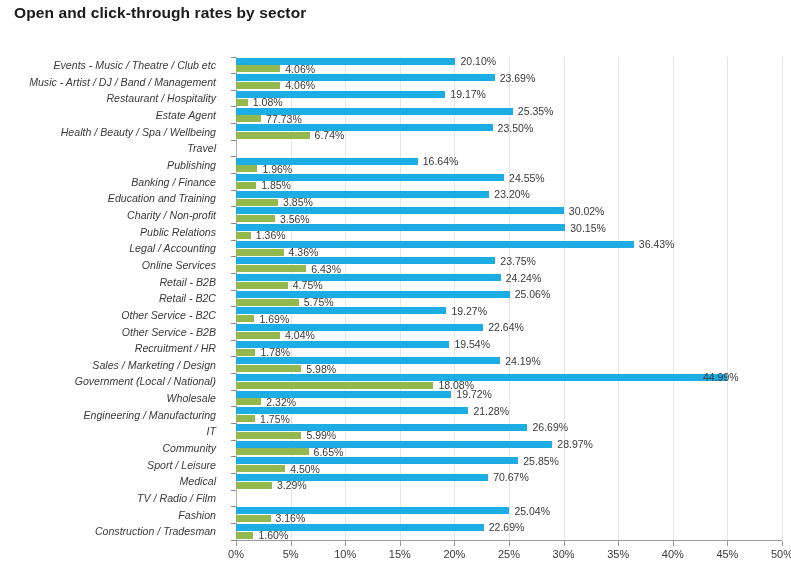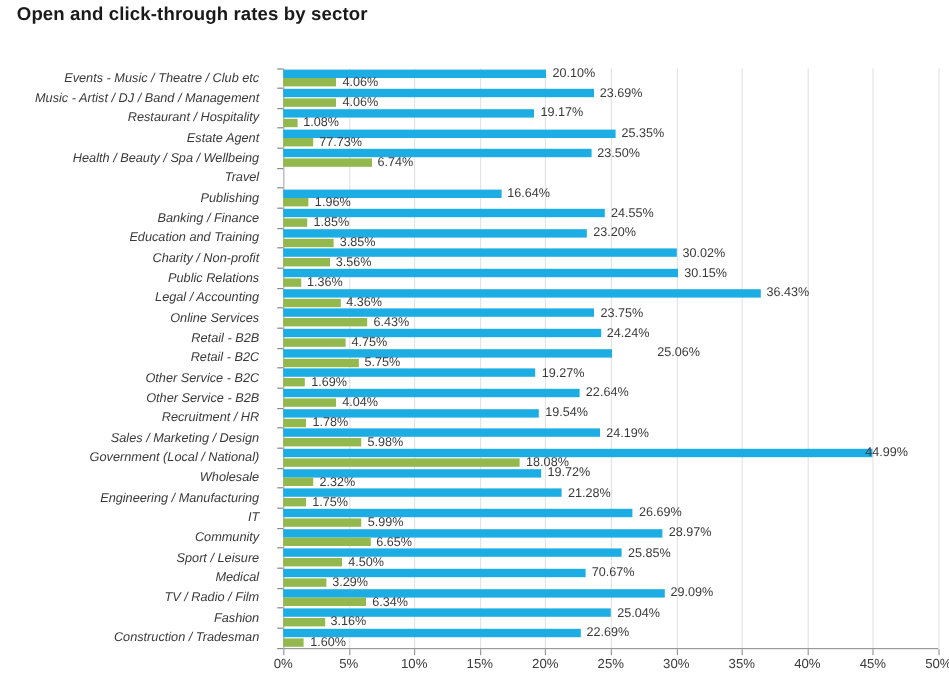--- a/index.html
+++ b/index.html
@@ -299,29 +299,29 @@
         <div class="val-label click" style="left: 75.2156px;">6.43%</div>
       </div>
       <div class="cat-row" style="top: 216.517px;">
         <div class="bar open" style="width: 264.701px; background: rgb(29, 173, 229);"></div>
         <div class="val-label open" style="left: 269.701px;">24.24%</div>
         <div class="bar click" style="width: 51.87px; background: rgb(147, 184, 77);"></div>
         <div class="val-label click" style="left: 56.87px;">4.75%</div>
       </div>
       <div class="cat-row" style="top: 233.172px;">
         <div class="bar open" style="width: 273.655px; background: rgb(29, 173, 229);"></div>
-        <div class="val-label open" style="left: 278.655px; margin-left: 33px;">25.06%</div>
+        <div class="val-label open" style="left: 278.655px;">25.06%</div>
         <div class="bar click" style="width: 62.79px; background: rgb(147, 184, 77);"></div>
         <div class="val-label click" style="left: 67.79px;">5.75%</div>
       </div>
       <div class="cat-row" style="top: 249.828px;">
         <div class="bar open" style="width: 210.428px; background: rgb(29, 173, 229);"></div>
         <div class="val-label open" style="left: 215.428px;">19.27%</div>
         <div class="bar click" style="width: 18.4548px; background: rgb(147, 184, 77);"></div>
-        <div class="val-label click" style="left: 23.4548px;">1.69%</div>
+        <div class="val-label click" style="left: 23.4548px; text-decoration: underline;">1.69%</div>
       </div>
       <div class="cat-row" style="top: 266.483px;">
         <div class="bar open" style="width: 247.229px; background: rgb(29, 173, 229);"></div>
         <div class="val-label open" style="left: 252.229px;">22.64%</div>
         <div class="bar click" style="width: 44.1168px; background: rgb(147, 184, 77);"></div>
         <div class="val-label click" style="left: 49.1168px;">4.04%</div>
       </div>
       <div class="cat-row" style="top: 283.138px;">
         <div class="bar open" style="width: 213.377px; background: rgb(29, 173, 229);"></div>
         <div class="val-label open" style="left: 218.377px;">19.54%</div>
@@ -329,21 +329,21 @@
         <div class="val-label click" style="left: 24.4376px;">1.78%</div>
       </div>
       <div class="cat-row" style="top: 299.793px;">
         <div class="bar open" style="width: 264.155px; background: rgb(29, 173, 229);"></div>
         <div class="val-label open" style="left: 269.155px;">24.19%</div>
         <div class="bar click" style="width: 65.3016px; background: rgb(147, 184, 77);"></div>
         <div class="val-label click" style="left: 70.3016px;">5.98%</div>
       </div>
       <div class="cat-row" style="top: 316.448px;">
         <div class="bar open" style="width: 491.291px; background: rgb(29, 173, 229);"></div>
-        <div class="val-label open" style="left: 485px;">44.99%</div>
+        <div class="val-label open" style="left: 467px;">44.99%</div>
         <div class="bar click" style="width: 197.434px; background: rgb(147, 184, 77);"></div>
         <div class="val-label click" style="left: 202.434px;">18.08%</div>
       </div>
       <div class="cat-row" style="top: 333.103px;">
         <div class="bar open" style="width: 215.342px; background: rgb(29, 173, 229);"></div>
         <div class="val-label open" style="left: 220.342px;">19.72%</div>
         <div class="bar click" style="width: 25.3344px; background: rgb(147, 184, 77);"></div>
         <div class="val-label click" style="left: 30.3344px;">2.32%</div>
       </div>
       <div class="cat-row" style="top: 349.759px;">
@@ -368,26 +368,20 @@
         <div class="bar open" style="width: 282.282px; background: rgb(29, 173, 229);"></div>
         <div class="val-label open" style="left: 287.282px;">25.85%</div>
         <div class="bar click" style="width: 49.14px; background: rgb(147, 184, 77);"></div>
         <div class="val-label click" style="left: 54.14px;">4.50%</div>
       </div>
       <div class="cat-row" style="top: 416.379px;">
         <div class="bar open" style="width: 252.143px; background: rgb(29, 173, 229);"></div>
         <div class="val-label open" style="left: 257.143px;">70.67%</div>
         <div class="bar click" style="width: 35.9268px; background: rgb(147, 184, 77);"></div>
         <div class="val-label click" style="left: 40.9268px;">3.29%</div>
-      </div>
-      <div class="cat-row" style="top: 433.034px;">
-        <div class="bar open" style="width: 317.663px; background: rgb(29, 173, 229);"></div>
-        <div class="val-label open" style="left: 322.663px;">29.09%</div>
-        <div class="bar click" style="width: 69.2328px; background: rgb(147, 184, 77);"></div>
-        <div class="val-label click" style="left: 74.2328px;">6.34%</div>
       </div>
       <div class="cat-row" style="top: 449.69px;">
         <div class="bar open" style="width: 273.437px; background: rgb(29, 173, 229);"></div>
         <div class="val-label open" style="left: 278.437px;">25.04%</div>
         <div class="bar click" style="width: 34.5072px; background: rgb(147, 184, 77);"></div>
         <div class="val-label click" style="left: 39.5072px;">3.16%</div>
       </div>
       <div class="cat-row" style="top: 466.345px;">
         <div class="bar open" style="width: 247.775px; background: rgb(29, 173, 229);"></div>
         <div class="val-label open" style="left: 252.775px;">22.69%</div>

